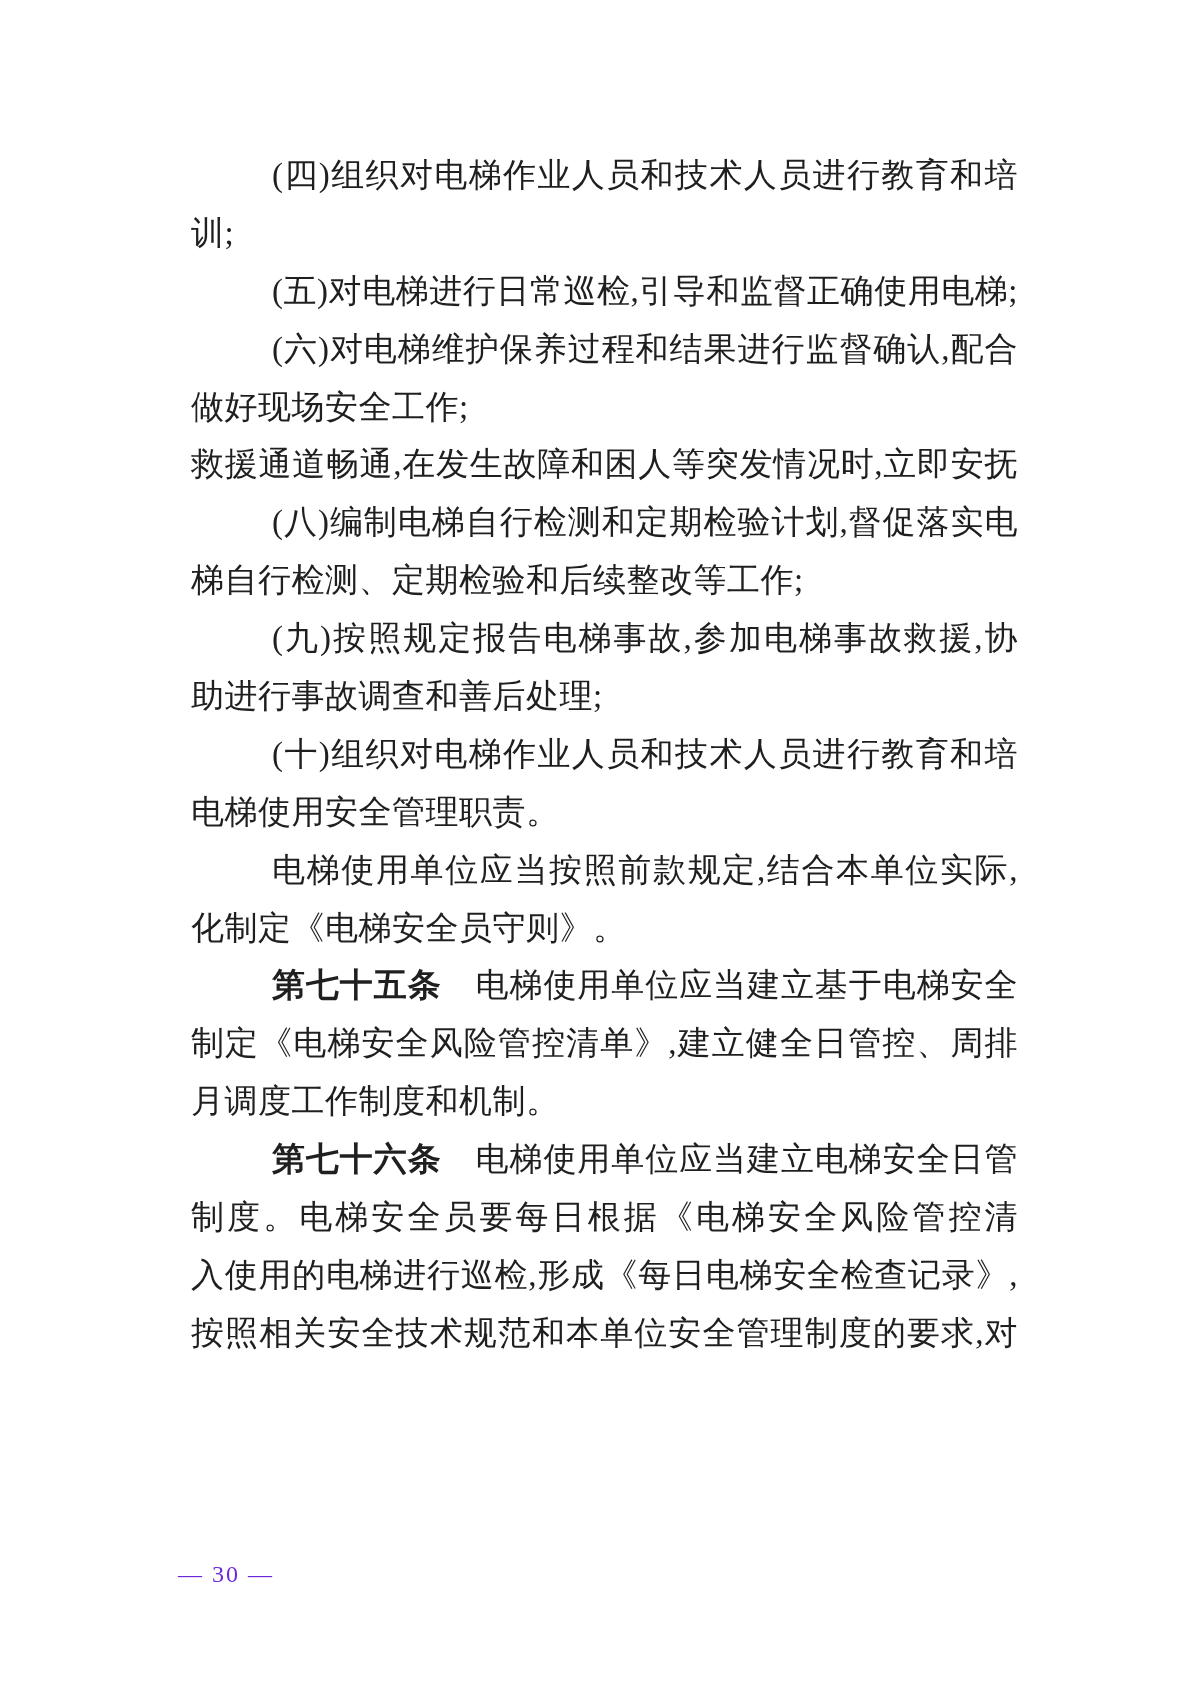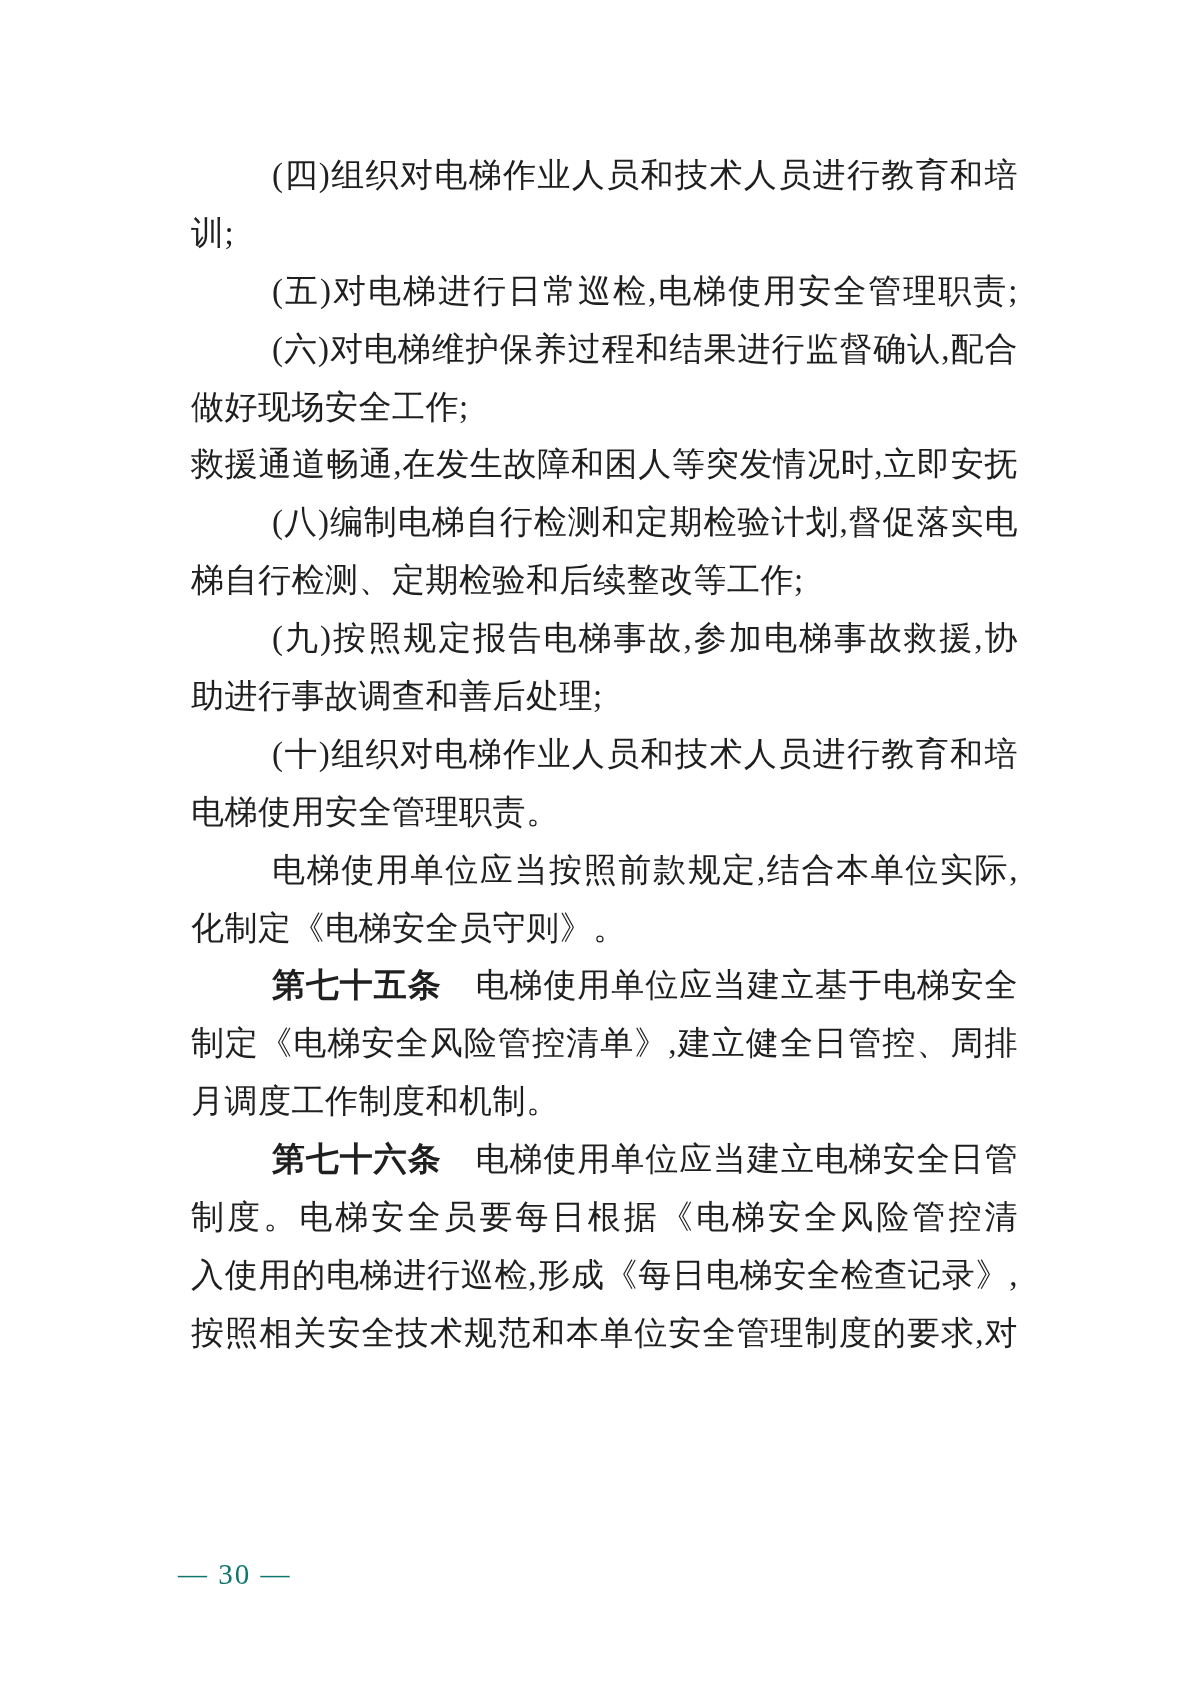--- a/index.html
+++ b/index.html
@@ -38,35 +38,35 @@
   .ind {
     padding-left: 81px;
   }
   .b {
     font-weight: bold;
   }
   .footer {
     position: absolute;
     left: 178px;
     top: 1556px;
-    font-size: 29px;
+    font-size: 24px;
     line-height: 36px;
     letter-spacing: 2px;
-    color: #0f766e;
+    color: #6d28d9;
   }
 </style>
 </head>
 <body>
 
 <div class="page">
 
   <div class="textblock">
     <div class="line ind fill">(四)组织对电梯作业人员和技术人员进行教育和培</div>
     <div class="line">训;</div>
-    <div class="line ind fill">(五)对电梯进行日常巡检,电梯使用安全管理职责;</div>
+    <div class="line ind fill">(五)对电梯进行日常巡检,引导和监督正确使用电梯;</div>
     <div class="line ind fill">(六)对电梯维护保养过程和结果进行监督确认,配合</div>
     <div class="line">做好现场安全工作;</div>
     <div class="line fill">救援通道畅通,在发生故障和困人等突发情况时,立即安抚</div>
     <div class="line ind fill">(八)编制电梯自行检测和定期检验计划,督促落实电</div>
     <div class="line">梯自行检测、定期检验和后续整改等工作;</div>
     <div class="line ind fill">(九)按照规定报告电梯事故,参加电梯事故救援,协</div>
     <div class="line">助进行事故调查和善后处理;</div>
     <div class="line ind fill">(十)组织对电梯作业人员和技术人员进行教育和培</div>
     <div class="line">电梯使用安全管理职责。</div>
     <div class="line ind fill">电梯使用单位应当按照前款规定,结合本单位实际,细</div>

